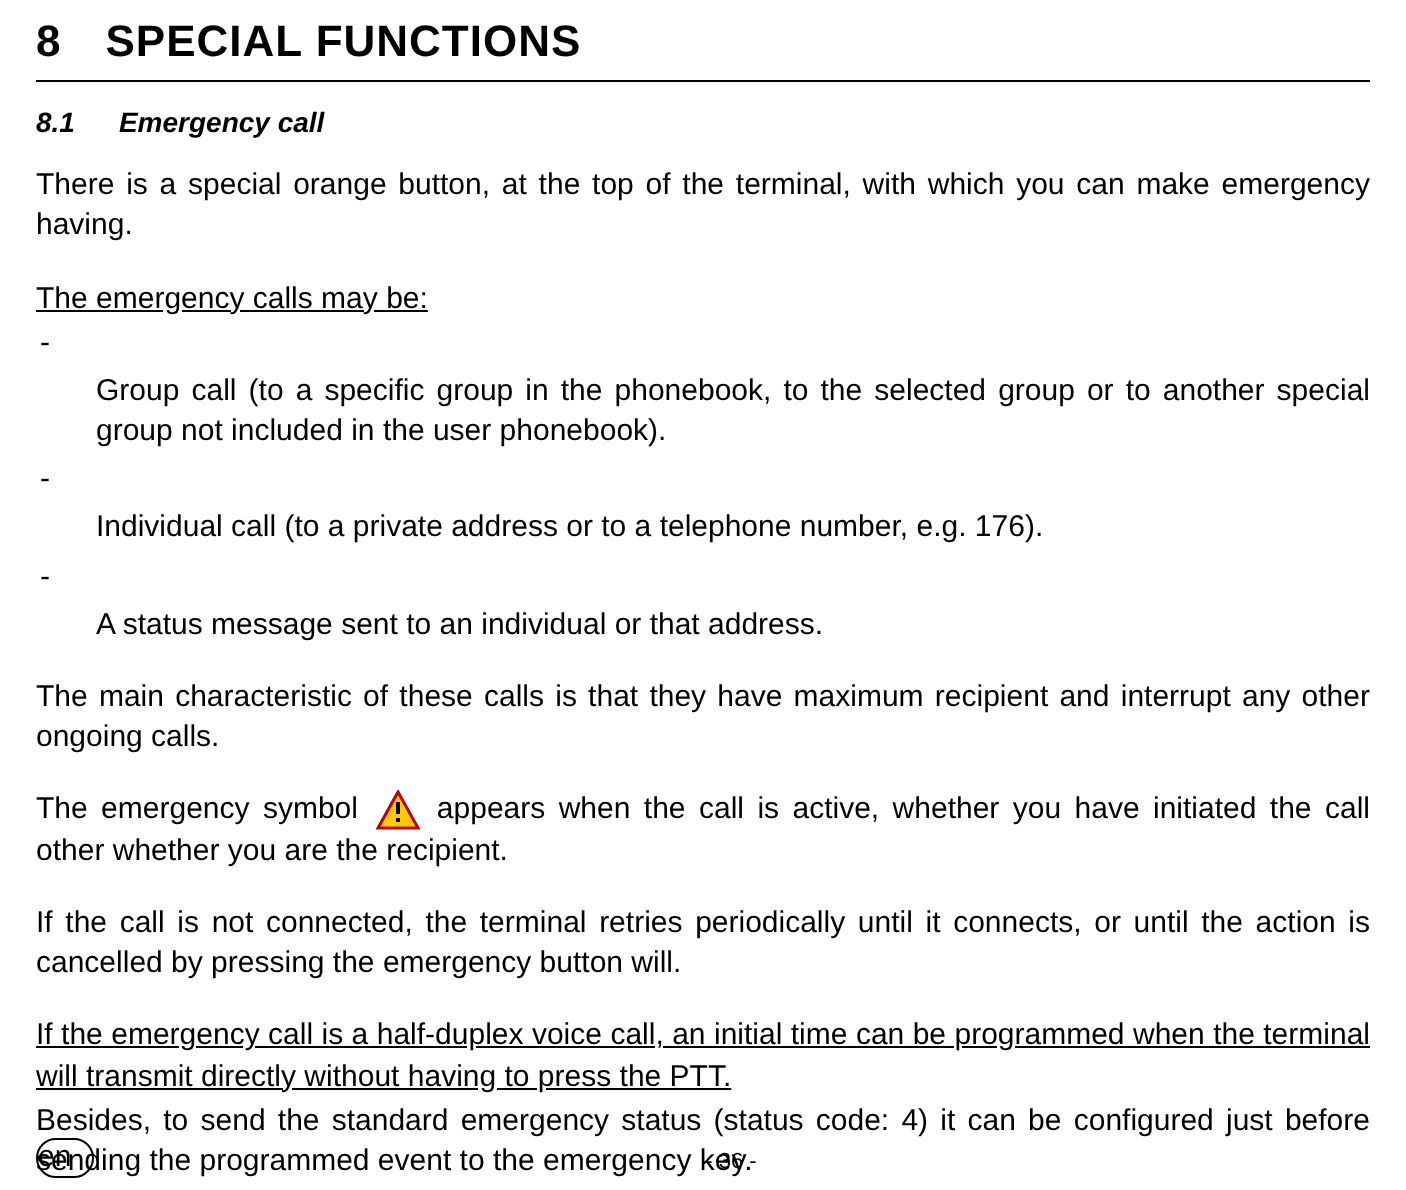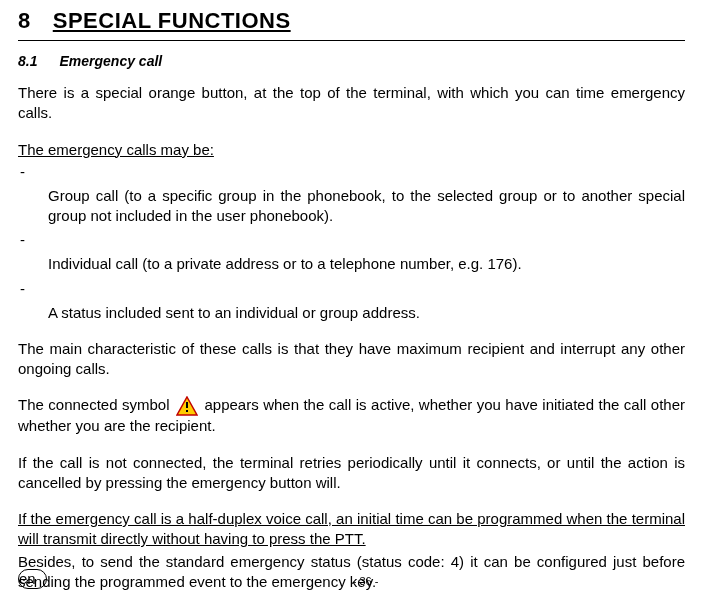--- a/index.html
+++ b/index.html
@@ -16,21 +16,20 @@
       padding: 8px 18px;
       position: relative;
     }
     .h1 {
       font-size: 22px;
       font-weight: bold;
       letter-spacing: 0.5px;
       padding-bottom: 6px;
       border-bottom: 1.5px solid #000;
       margin-bottom: 12px;
-      text-decoration: underline;
     }
     .h1-num {
       display: inline-block;
       margin-right: 22px;
     }
     .h2 {
       font-size: 14px;
       font-weight: bold;
       font-style: italic;
       margin-bottom: 14px;
@@ -105,43 +104,43 @@
 <body>
 
 <div class="h1">
   <span class="h1-num">8</span><span>SPECIAL FUNCTIONS</span>
 </div>
 
 <div class="h2">
   <span class="h2-num">8.1</span><span>Emergency call</span>
 </div>
 
-<p class="para justify">There is a special orange button, at the top of the terminal, with which you can time emergency calls.</p>
+<p class="para justify">There is a special orange button, at the top of the terminal, with which you can make emergency having.</p>
 
 <p class="para tight">The emergency calls may be:</p>
 
 <div class="list">
   <div class="list-item">
     <span class="list-dash">-</span>
     <span class="list-text">Group call (to a specific group in the phonebook, to the selected group or to another special group not included in the user phonebook).</span>
   </div>
   <div class="list-item">
     <span class="list-dash">-</span>
     <span class="list-text">Individual call (to a private address or to a telephone number, e.g. 176).</span>
   </div>
   <div class="list-item">
     <span class="list-dash">-</span>
-    <span class="list-text">A status included sent to an individual or group address.</span>
+    <span class="list-text">A status message sent to an individual or that address.</span>
   </div>
 </div>
 
 <p class="para justify">The main characteristic of these calls is that they have maximum recipient and interrupt any other ongoing calls.</p>
 
 <p class="para justify">
-  <span>The connected symbol</span>
+  <span>The emergency symbol</span>
   <span class="warn-icon">
     <svg width="22" height="20" viewBox="0 0 22 20">
       <polygon points="11,1 21,19 1,19" fill="#ffcc00" stroke="#c00000" stroke-width="1.5"></polygon>
       <rect x="10" y="6" width="2" height="6" fill="#000"></rect>
       <rect x="10" y="14" width="2" height="2" fill="#000"></rect>
     </svg>
   </span>
   <span>appears when the call is active, whether you have initiated the call other whether you are the recipient.</span>
 </p>
 

